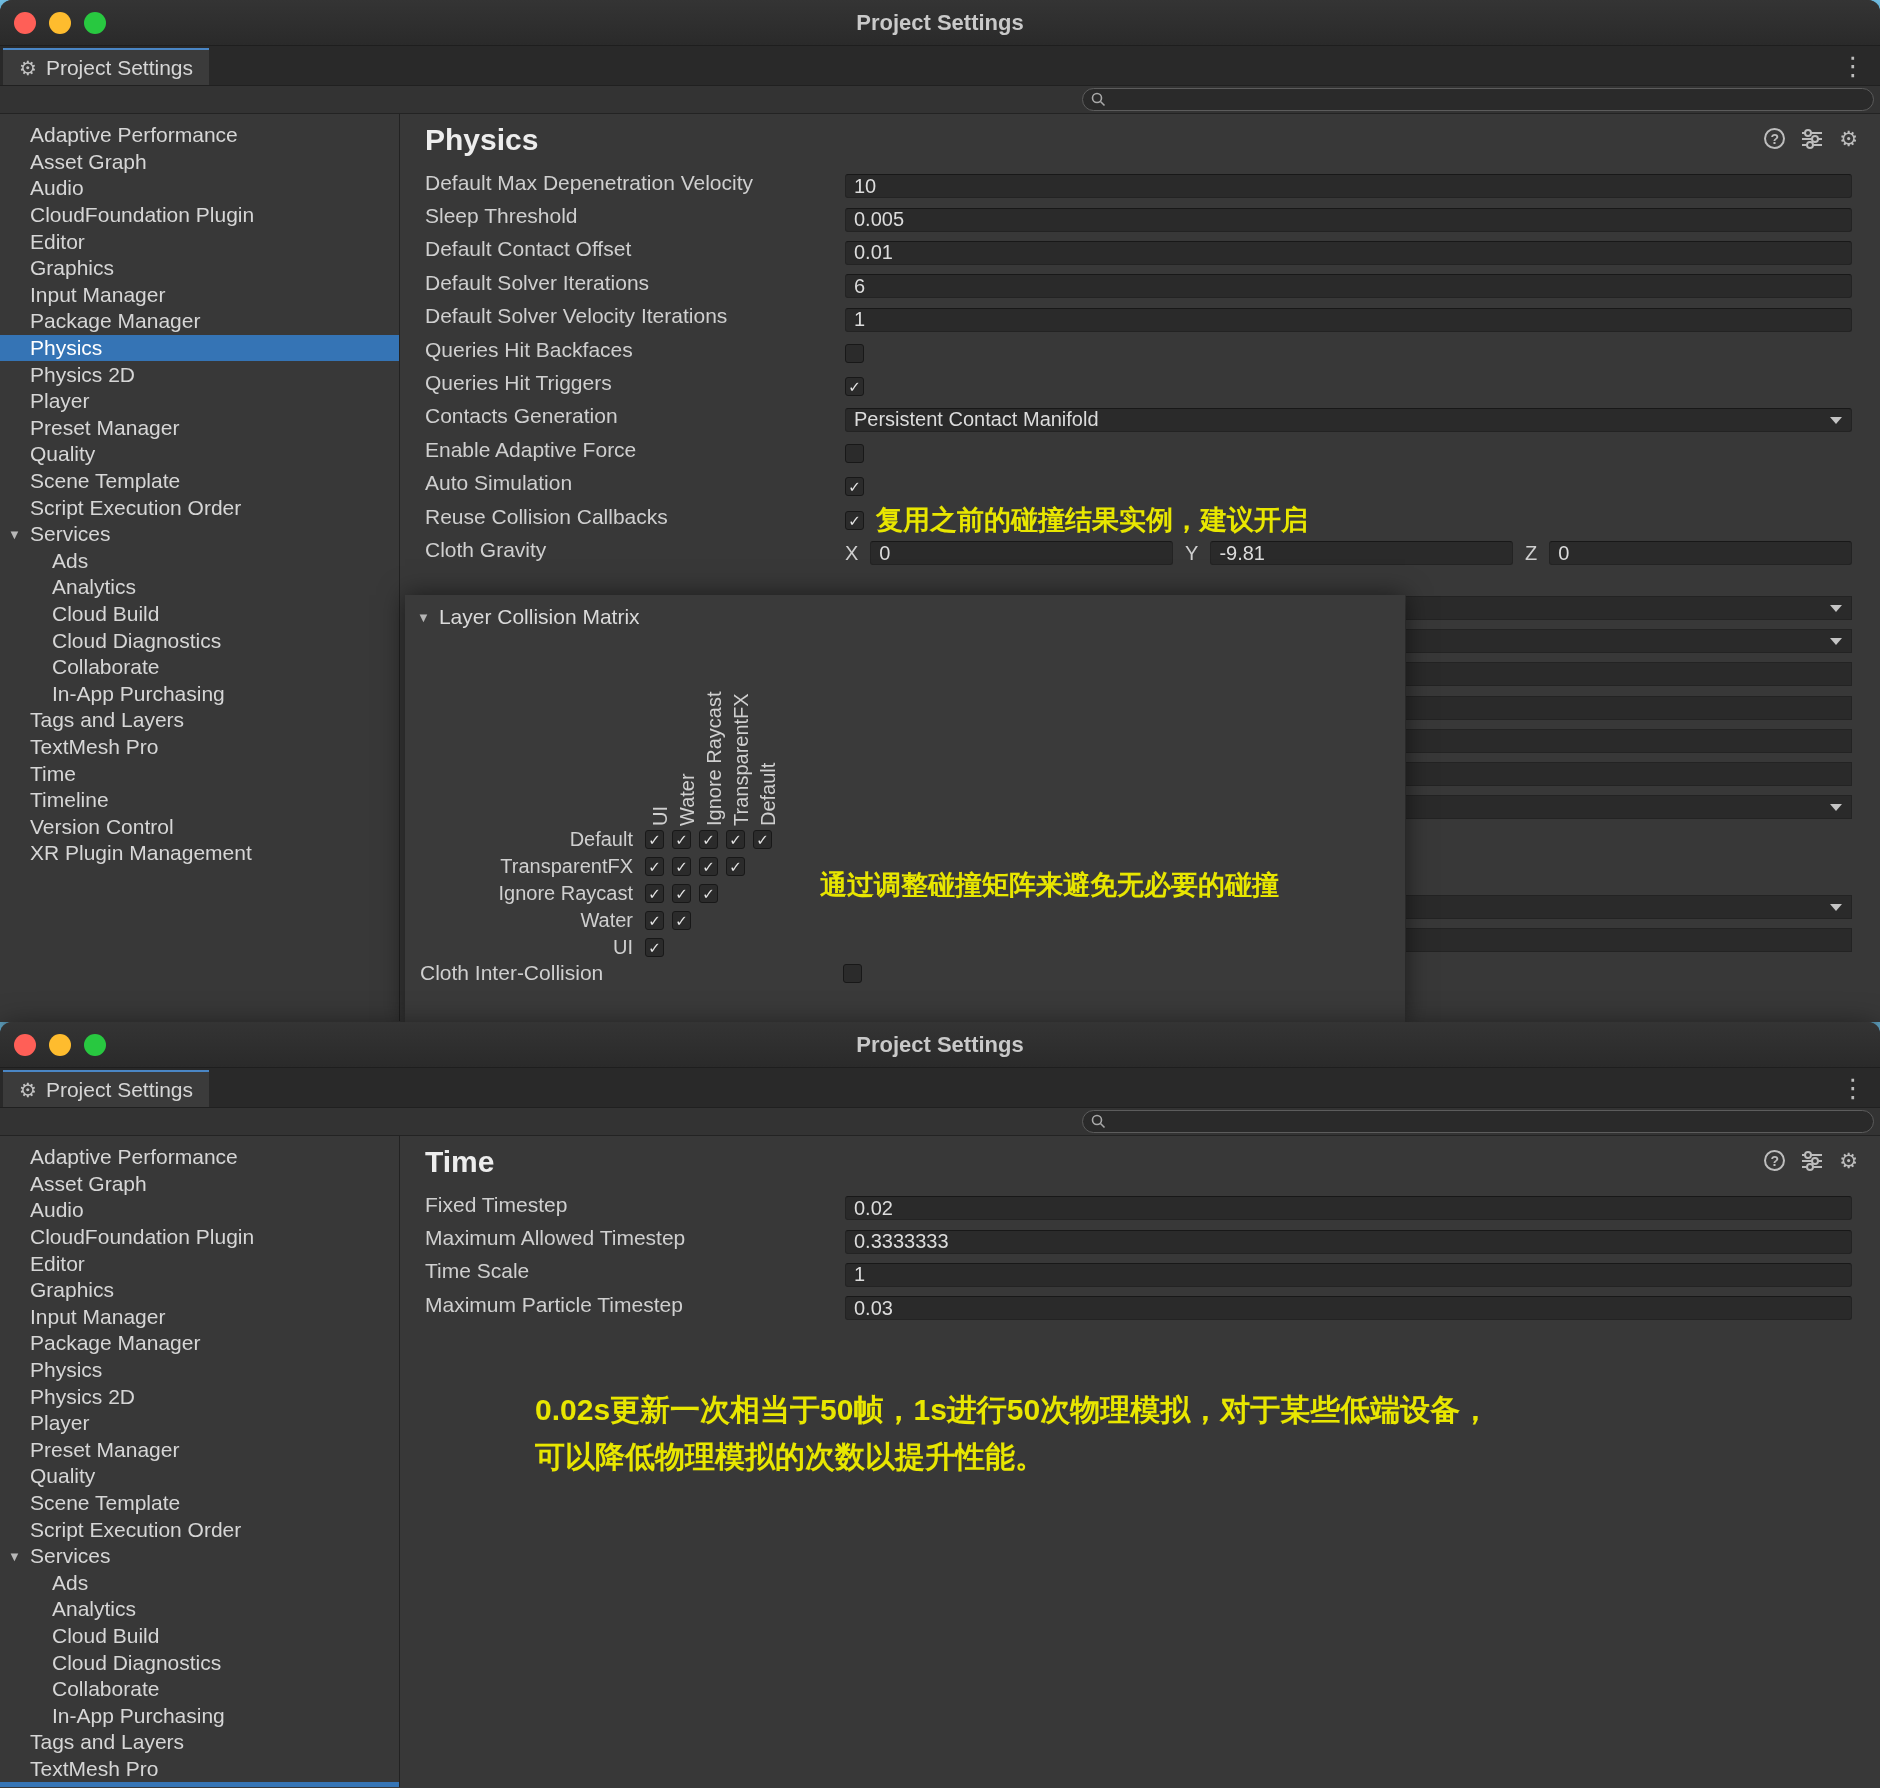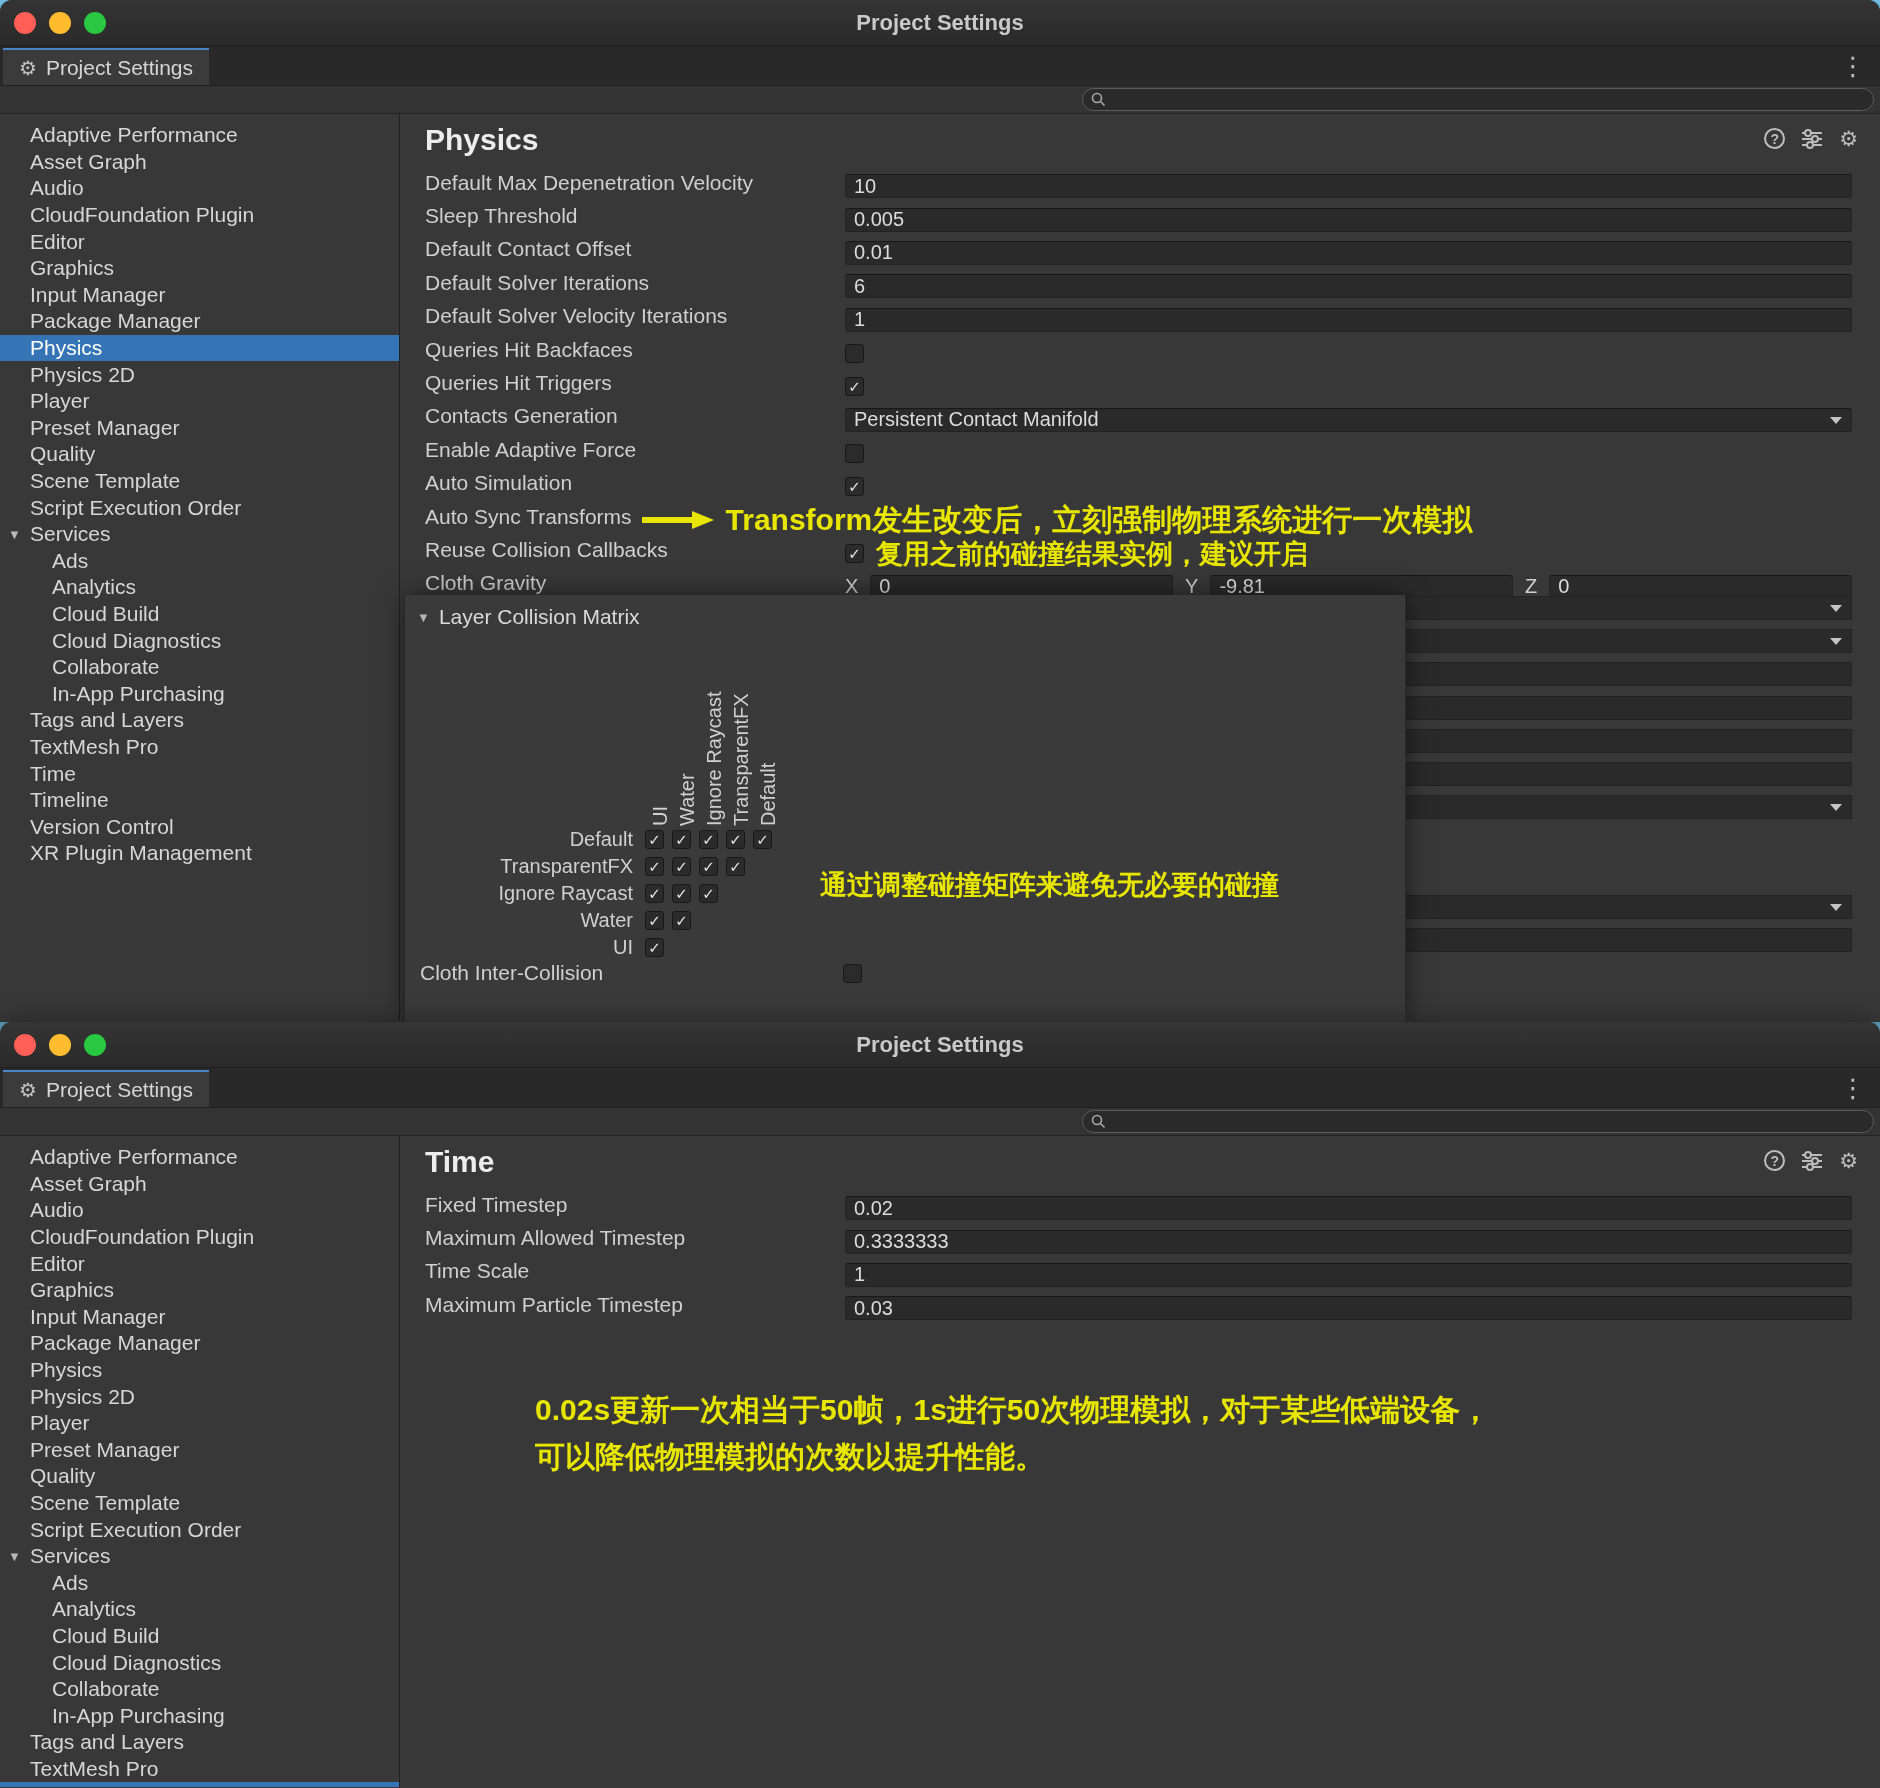--- a/index.html
+++ b/index.html
@@ -284,30 +284,20 @@
               </div>
             </div>
             <div class="srow">
               <div class="rlabel">Auto Simulation</div>
               <div class="rvalue">
                 <span class="cb on">
                   <span>✓</span>
                 </span>
               </div>
             </div>
-            <div class="srow auto-label">
-              <div class="rlabel">Auto Sync Transforms</div>
-              <div class="rvalue">
-                <svg width="72" height="20" class="arrow">
-                  <line x1="0" y1="10" x2="52" y2="10" stroke="#e8e600" stroke-width="6"></line>
-                  <polygon points="50,1 72,10 50,19" fill="#e8e600"></polygon>
-                </svg>
-                <span class="annotation">Transform发生改变后，立刻强制物理系统进行一次模拟</span>
-              </div>
-            </div>
             <div class="srow">
               <div class="rlabel">Reuse Collision Callbacks</div>
               <div class="rvalue">
                 <span class="cb on">
                   <span>✓</span>
                 </span>
                 <span class="annotation small">复用之前的碰撞结果实例，建议开启</span>
               </div>
             </div>
             <div class="srow">

